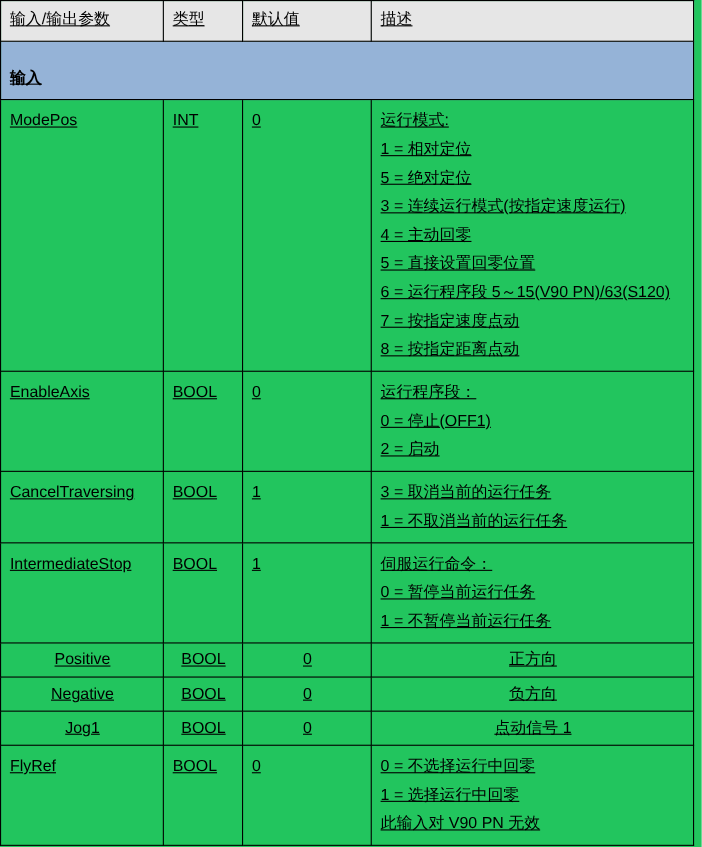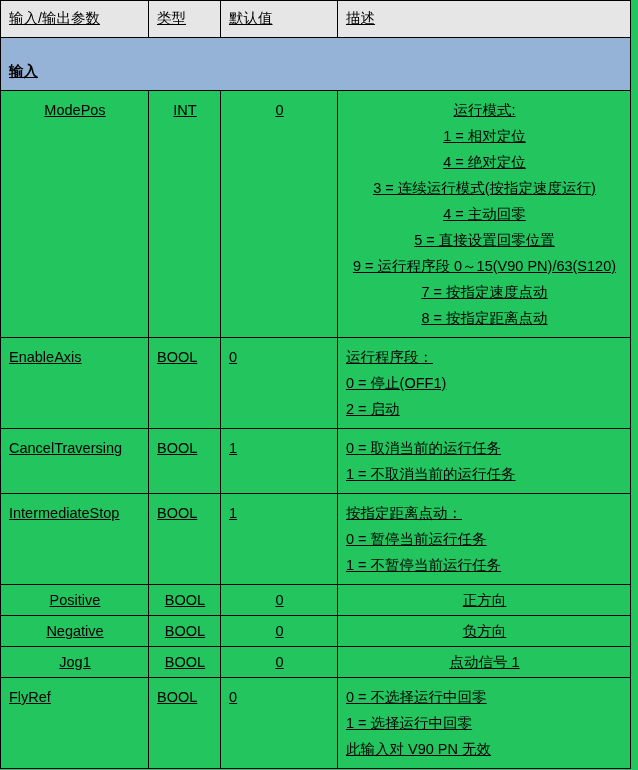--- a/index.html
+++ b/index.html
@@ -50,21 +50,21 @@
   tr.section-row td.section-cell {
     background: #95b3d7;
     font-weight: bold;
     height: 33px;
     padding-top: 20px;
   }
   .desc-line { display: block; white-space: normal; }
   td.cell-param, td.cell-type, td.cell-default { white-space: nowrap; }
 
   
-  tr.r-modepos td { height: 245px; text-align: center; }
+  tr.r-modepos td { height: 245px; }
   tr.r-h3 td { height: 77px; }
   tr.r-h2 td { height: 52px; }
   tr.r-h1 td { height: 29px; padding-top: 2px; padding-bottom: 2px; text-align: center; }
 </style>
 </head>
 <body>
 
 <div id="page">
 
   <table class="param-table">
@@ -88,54 +88,54 @@
         <tr class="section-row">
           <td class="section-cell" colspan="4">输入</td>
         </tr>
         <tr class="r-modepos">
           <td class="cell-param">ModePos</td>
           <td class="cell-type">INT</td>
           <td class="cell-default">0</td>
           <td class="cell-description">
             <span class="desc-line">运行模式:</span>
             <span class="desc-line">1 = 相对定位</span>
-            <span class="desc-line">4 = 绝对定位</span>
+            <span class="desc-line">5 = 绝对定位</span>
             <span class="desc-line">3 = 连续运行模式(按指定速度运行)</span>
             <span class="desc-line">4 = 主动回零</span>
             <span class="desc-line">5 = 直接设置回零位置</span>
-            <span class="desc-line">9 = 运行程序段 0～15(V90 PN)/63(S120)</span>
+            <span class="desc-line">6 = 运行程序段 5～15(V90 PN)/63(S120)</span>
             <span class="desc-line">7 = 按指定速度点动</span>
             <span class="desc-line">8 = 按指定距离点动</span>
           </td>
         </tr>
         <tr class="r-h3">
           <td class="cell-param">EnableAxis</td>
           <td class="cell-type">BOOL</td>
           <td class="cell-default">0</td>
           <td class="cell-description">
             <span class="desc-line">运行程序段：</span>
             <span class="desc-line">0 = 停止(OFF1)</span>
             <span class="desc-line">2 = 启动</span>
           </td>
         </tr>
         <tr class="r-h2">
           <td class="cell-param">CancelTraversing</td>
           <td class="cell-type">BOOL</td>
           <td class="cell-default">1</td>
           <td class="cell-description">
-            <span class="desc-line">0 = 取消当前的运行任务</span>
+            <span class="desc-line">3 = 取消当前的运行任务</span>
             <span class="desc-line">1 = 不取消当前的运行任务</span>
           </td>
         </tr>
         <tr class="r-h3">
           <td class="cell-param">IntermediateStop</td>
           <td class="cell-type">BOOL</td>
           <td class="cell-default">1</td>
           <td class="cell-description">
-            <span class="desc-line">按指定距离点动：</span>
+            <span class="desc-line">伺服运行命令：</span>
             <span class="desc-line">0 = 暂停当前运行任务</span>
             <span class="desc-line">1 = 不暂停当前运行任务</span>
           </td>
         </tr>
         <tr class="r-h1">
           <td class="cell-param">Positive</td>
           <td class="cell-type">BOOL</td>
           <td class="cell-default">0</td>
           <td class="cell-description">
             <span class="desc-line">正方向</span>

